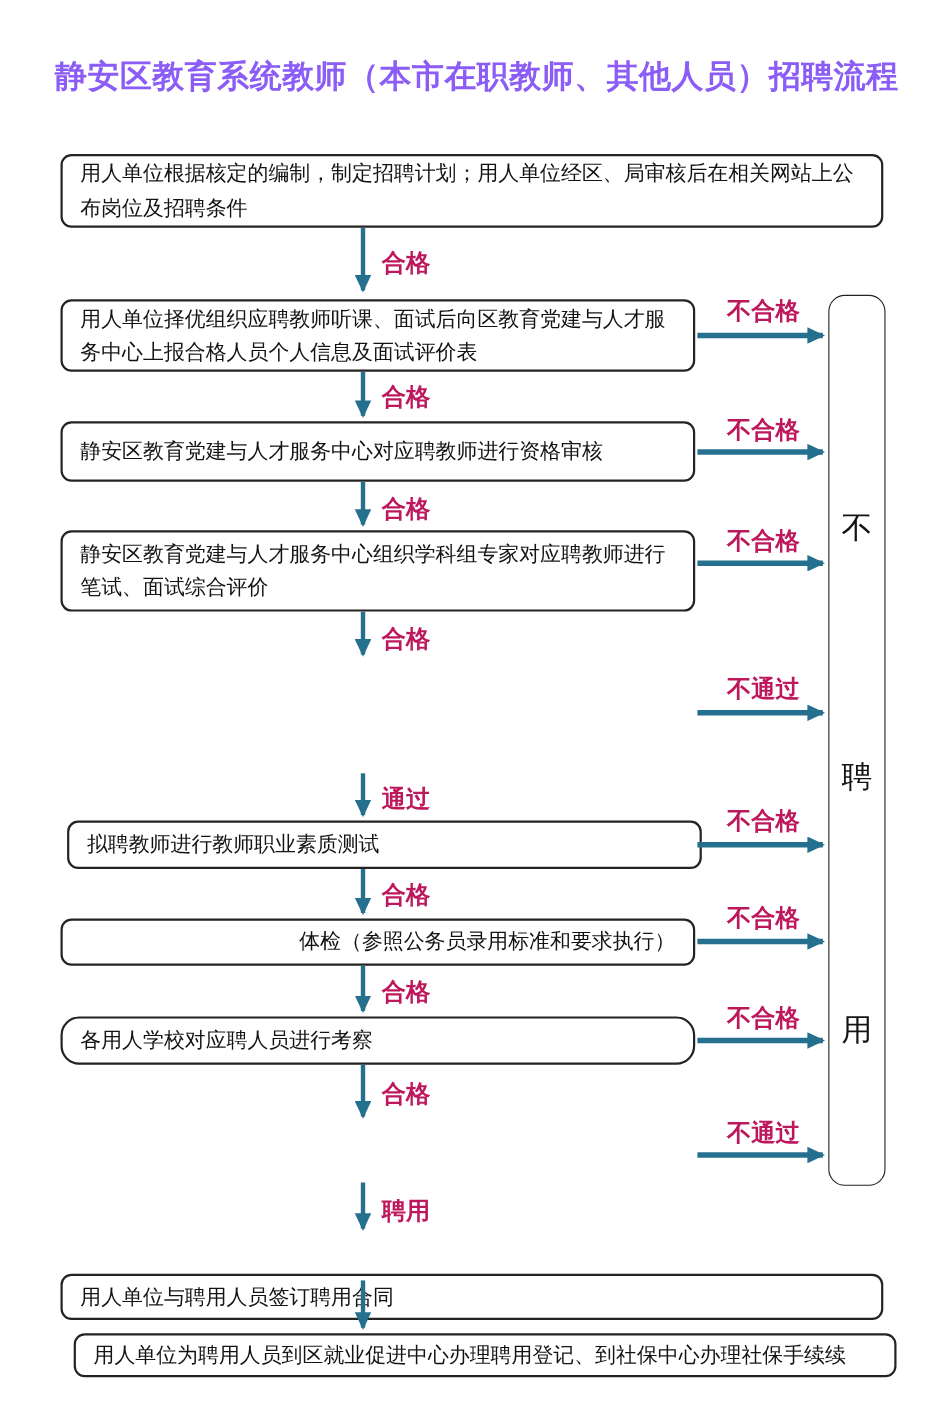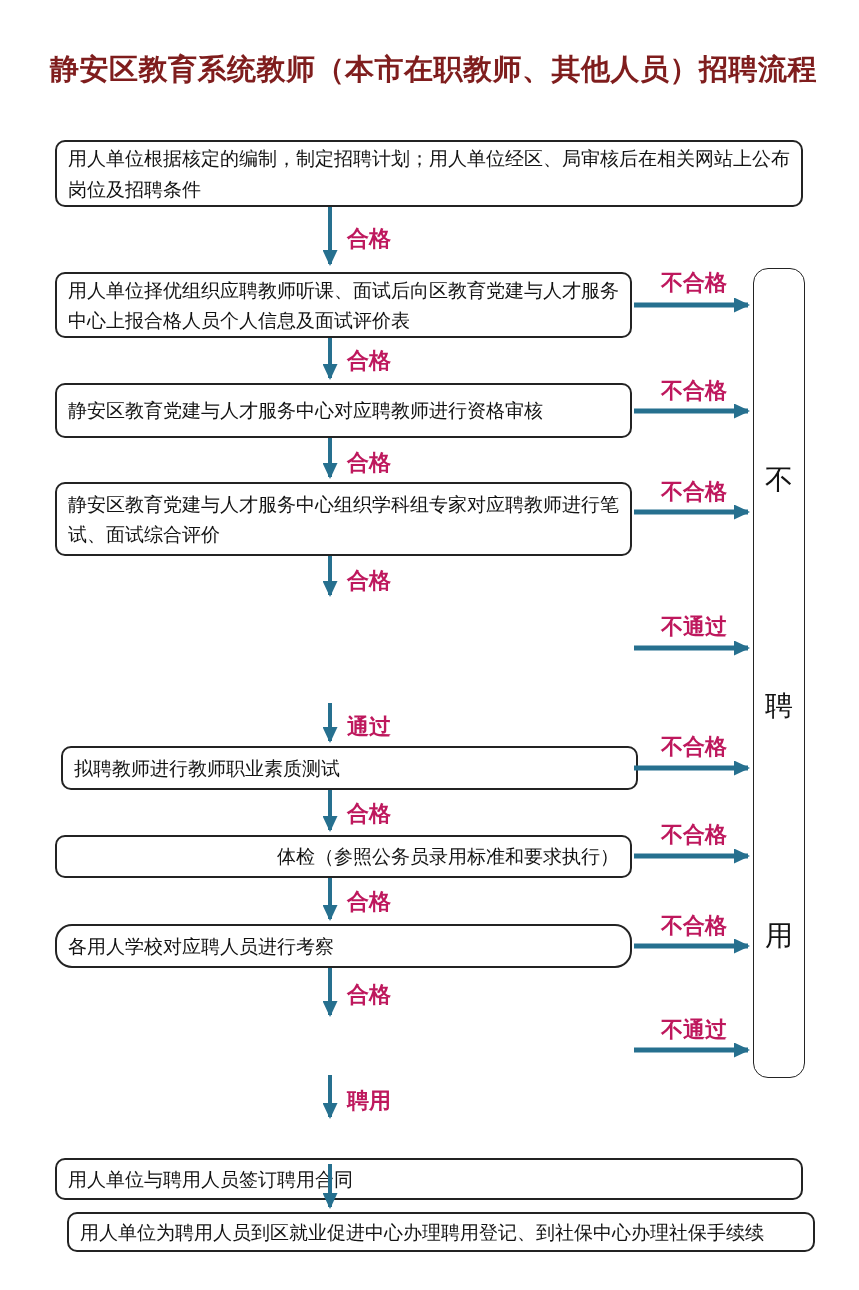--- a/index.html
+++ b/index.html
@@ -5,34 +5,34 @@
   html,body{margin:0;padding:0;background:#ffffff;}
   .canvas{
     position:relative;
     width:859px;height:1290px;
     background:#ffffff;
     font-family:"Liberation Sans",sans-serif;
     overflow:hidden;
   }
   .title{
     position:absolute;left:50px;top:50px;width:780px;
-    font-size:29px;font-weight:bold;color:#7f1d1d;
+    font-size:29px;font-weight:bold;color:#8b5cf6;
     letter-spacing:0.5px;
     font-family:"Liberation Sans",sans-serif;
   }
   .fbox{
     position:absolute;
     box-sizing:border-box;
     border:2px solid #232323;
     border-radius:10px;
     background:#ffffff;
     font-family:"DejaVu Serif","Liberation Serif",serif;
     font-size:19px;color:#131313;
     line-height:1.58;
-    padding:4px 11px;
+    padding:4px 16px;
     display:flex;align-items:center;
   }
   .reject{
     position:absolute;
     box-sizing:border-box;
     border:1.6px solid #232323;
     border-radius:15px;
     background:#ffffff;
   }
   .reject .vchar{

